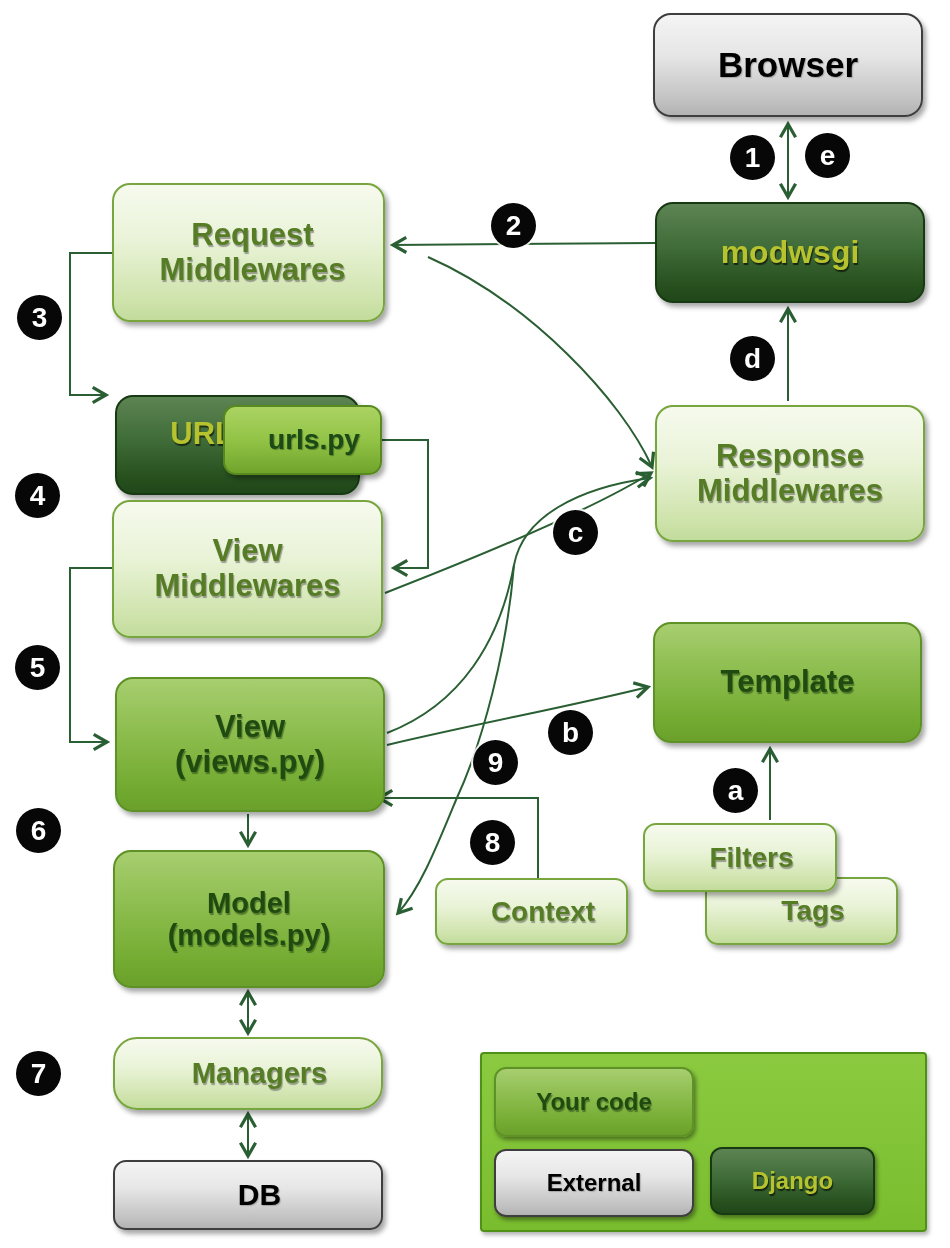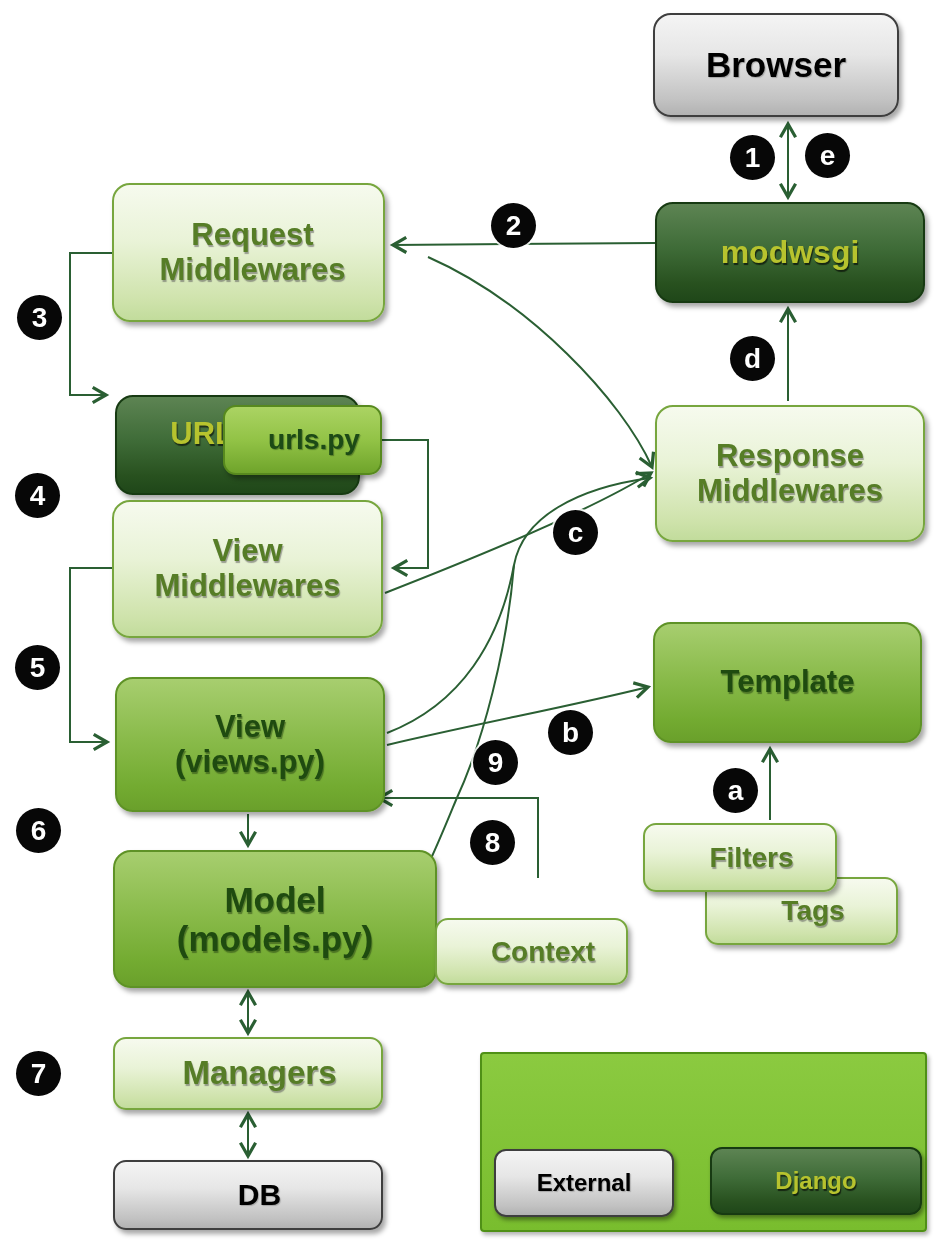--- a/index.html
+++ b/index.html
@@ -35,35 +35,35 @@
     background:linear-gradient(180deg,#abd363 0%,#92c346 50%,#6fa42b 100%);
     border:2px solid #57891e;color:#1c4a16;
     text-shadow:1px 1px 1px rgba(40,70,20,0.5);
   }
   .p-gray{
     background:linear-gradient(180deg,#f4f4f4 0%,#e6e6e6 40%,#c2c2c2 85%,#b2b2b2 100%);
     border:2px solid #3e3e3e;color:#000000;
     text-shadow:1px 1px 1px rgba(120,120,120,0.5);
   }
   
-  .n-browser{left:653px;top:13px;width:246px;height:104px;font-size:35px;}
+  .n-browser{left:653px;top:13px;width:270px;height:104px;font-size:35px;}
   .n-modwsgi{left:655px;top:202px;width:270px;height:101px;font-size:32px;}
   .n-reqmw{left:112px;top:183px;width:273px;height:139px;font-size:31px;padding-left:8px;}
   .n-urlconf{left:115px;top:347px;width:245px;height:100px;font-size:31px;padding-bottom:22px;z-index:2;margin-top:48px;}
   .n-urls{left:223px;top:405px;width:159px;height:70px;font-size:28px;z-index:3;}
   .n-viewmw{left:112px;top:500px;width:271px;height:138px;font-size:31px;}
   .n-view{left:115px;top:677px;width:270px;height:135px;font-size:31px;}
-  .n-model{left:113px;top:850px;width:324px;height:138px;font-size:35px;}
-  .n-managers{left:113px;top:1037px;width:270px;height:73px;font-size:33px;}
+  .n-model{left:113px;top:850px;width:272px;height:138px;font-size:29px;}
+  .n-managers{left:113px;top:1037px;width:270px;height:73px;font-size:29px;border-radius:24px;}
   .n-db{left:113px;top:1160px;width:270px;height:70px;font-size:30px;}
   .n-respmw{left:655px;top:405px;width:270px;height:137px;font-size:31px;}
   .n-template{left:653px;top:622px;width:269px;height:121px;font-size:31px;}
   .n-filters{left:643px;top:823px;width:194px;height:69px;font-size:28px;z-index:3;}
   .n-tags{left:705px;top:877px;width:193px;height:68px;font-size:28px;z-index:2;}
-  .n-context{left:435px;top:878px;width:193px;height:67px;font-size:28px;margin-top:40px;}
+  .n-context{left:435px;top:878px;width:193px;height:67px;font-size:28px;}
   
   .badge{
     position:absolute;z-index:4;width:45px;height:45px;border-radius:50%;
     background:#070707;color:#ffffff;display:flex;align-items:center;justify-content:center;
     font-size:28px;font-weight:bold;box-shadow:0 0 0 2px rgba(255,255,255,0.85);
   }
   .bg-1{left:730px;top:135px;} .bg-e{left:805px;top:133px;}
   .bg-2{left:491px;top:203px;} .bg-3{left:17px;top:295px;}
   .bg-4{left:15px;top:473px;}  .bg-5{left:15px;top:645px;}
   .bg-6{left:16px;top:808px;}  .bg-7{left:16px;top:1051px;}
@@ -73,22 +73,22 @@
   
   .legend{
     position:absolute;left:480px;top:1052px;width:447px;height:180px;z-index:2;
     background:linear-gradient(180deg,#8bca40 0%,#79bd2e 100%);
     border:2px solid #4f9016;border-radius:4px;box-sizing:border-box;
     box-shadow:2px 3px 4px rgba(0,0,0,0.3);
   }
   .legend .node{position:absolute;box-shadow:2px 3px 4px rgba(0,0,0,0.4);border-radius:12px;font-size:24px;}
   .lg-yourcode{left:12px;top:13px;width:200px;height:70px;}
   .lg-extendable{left:228px;top:11px;width:200px;height:70px;}
-  .lg-external{left:12px;top:95px;width:180px;height:68px;}
-  .lg-django{left:228px;top:93px;width:212px;height:68px;}
+  .lg-external{left:12px;top:95px;width:200px;height:68px;}
+  .lg-django{left:228px;top:93px;width:165px;height:68px;}
 </style>
 </head>
 <body>
 
 <div class="canvas">
 
   <svg class="wires" viewBox="0 0 950 1248">
     <defs>
       <marker id="ah" viewBox="0 0 10 10" refX="8" refY="5" markerWidth="9.5" markerHeight="9.5" orient="auto-start-reverse">
         <path d="M1,1 L8,5 L1,9" fill="none" stroke="#2a5f33" stroke-width="1.7"></path>
@@ -144,17 +144,18 @@
   <div class="badge bg-6">6</div>
   <div class="badge bg-7">7</div>
   <div class="badge bg-8">8</div>
   <div class="badge bg-9">9</div>
   <div class="badge bg-a">a</div>
   <div class="badge bg-b">b</div>
   <div class="badge bg-c">c</div>
   <div class="badge bg-d">d</div>
 
   <div class="legend">
+    <div class="node p-medium lg-yourcode">Your code</div>
     <div class="node p-gray lg-external">External</div>
     <div class="node p-dark lg-django">Django</div>
   </div>
 
 </div>
 
 </body></html>

